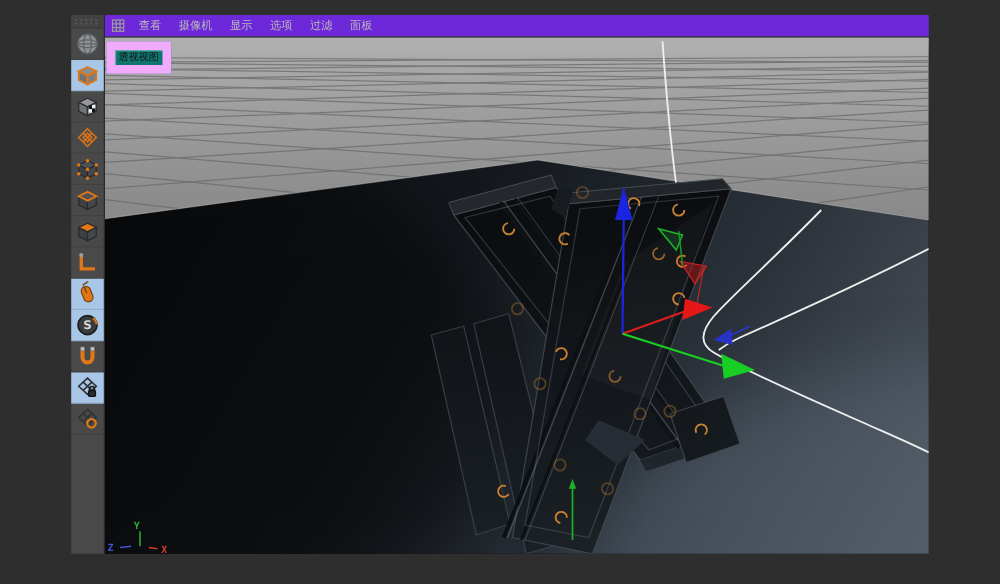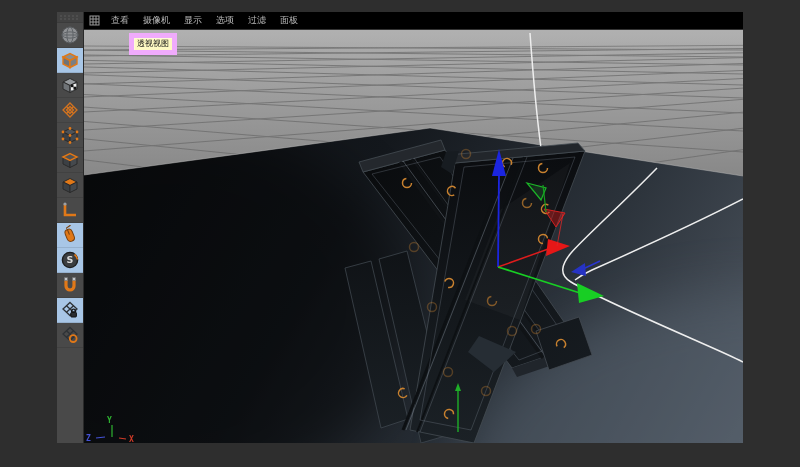--- a/index.html
+++ b/index.html
@@ -6,31 +6,31 @@
   .stage{position:relative;width:800px;height:467px;background:#2e2e2e;overflow:hidden;
          font-family:"DejaVu Sans",sans-serif;}
   
   .toolbar{position:absolute;left:57px;top:12px;width:27px;height:431px;background:#494949;
            border-right:1px solid #2a2a2a;box-sizing:border-box;}
   .tool-cell{width:26px;height:25px;display:flex;align-items:center;justify-content:center;
              border-bottom:1px solid rgba(0,0,0,.10);box-sizing:border-box;}
   .tool-cell.grip{height:11px;background:#424242;}
   .tool-cell.active{background:#a8c6e6;}
   
-  .menubar{position:absolute;left:84px;top:12px;width:659px;height:18px;background:#000000;
+  .menubar{position:absolute;left:84px;top:12px;width:659px;height:18px;background:#6d28d9;
            display:flex;align-items:center;font-size:9px;color:#b8b8b8;box-sizing:border-box;
            border-bottom:1px solid #343434;}
   .menubar .micon{margin:0 4px 0 5px;display:flex;align-items:center;}
   .mi{padding:0 7px;white-space:nowrap;cursor:default;}
   
   .viewport{position:absolute;left:84px;top:30px;width:659px;height:413px;background:#101214;}
   .viewport svg.scene{position:absolute;left:0;top:0;width:659px;height:413px;display:block;}
-  .vp-label{position:absolute;left:1px;top:3px;background:#fef9c3;border:5px solid #f0abfc;
+  .vp-label{position:absolute;left:1px;top:3px;background:#0f766e;border:7px solid #f0abfc;
             box-shadow:inset 1px 1px 0 rgba(255,255,255,.35);color:#161616;font-size:8px;
-            line-height:10px;padding:1px 3px;white-space:nowrap;margin-left:44px;}
+            line-height:10px;padding:1px 3px;white-space:nowrap;}
 </style>
 </head>
 <body>
 
 <div class="stage">
 
   <div class="toolbar">
     <div class="tool-cell grip">
       <svg width="22" height="7" viewBox="0 0 22 7">
         <g fill="#5e5e5e">

